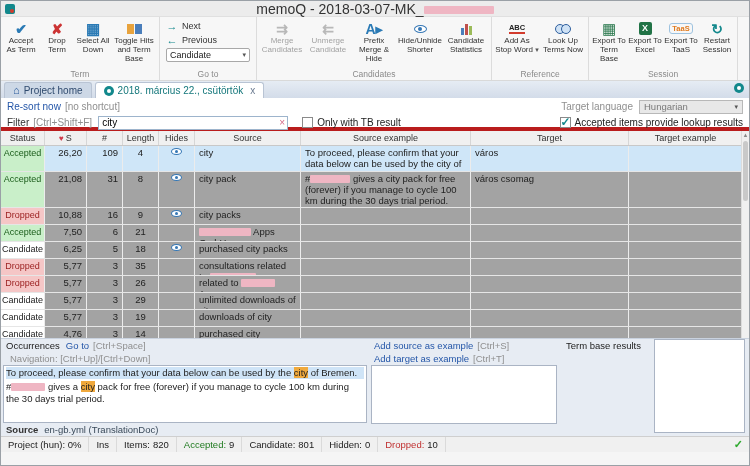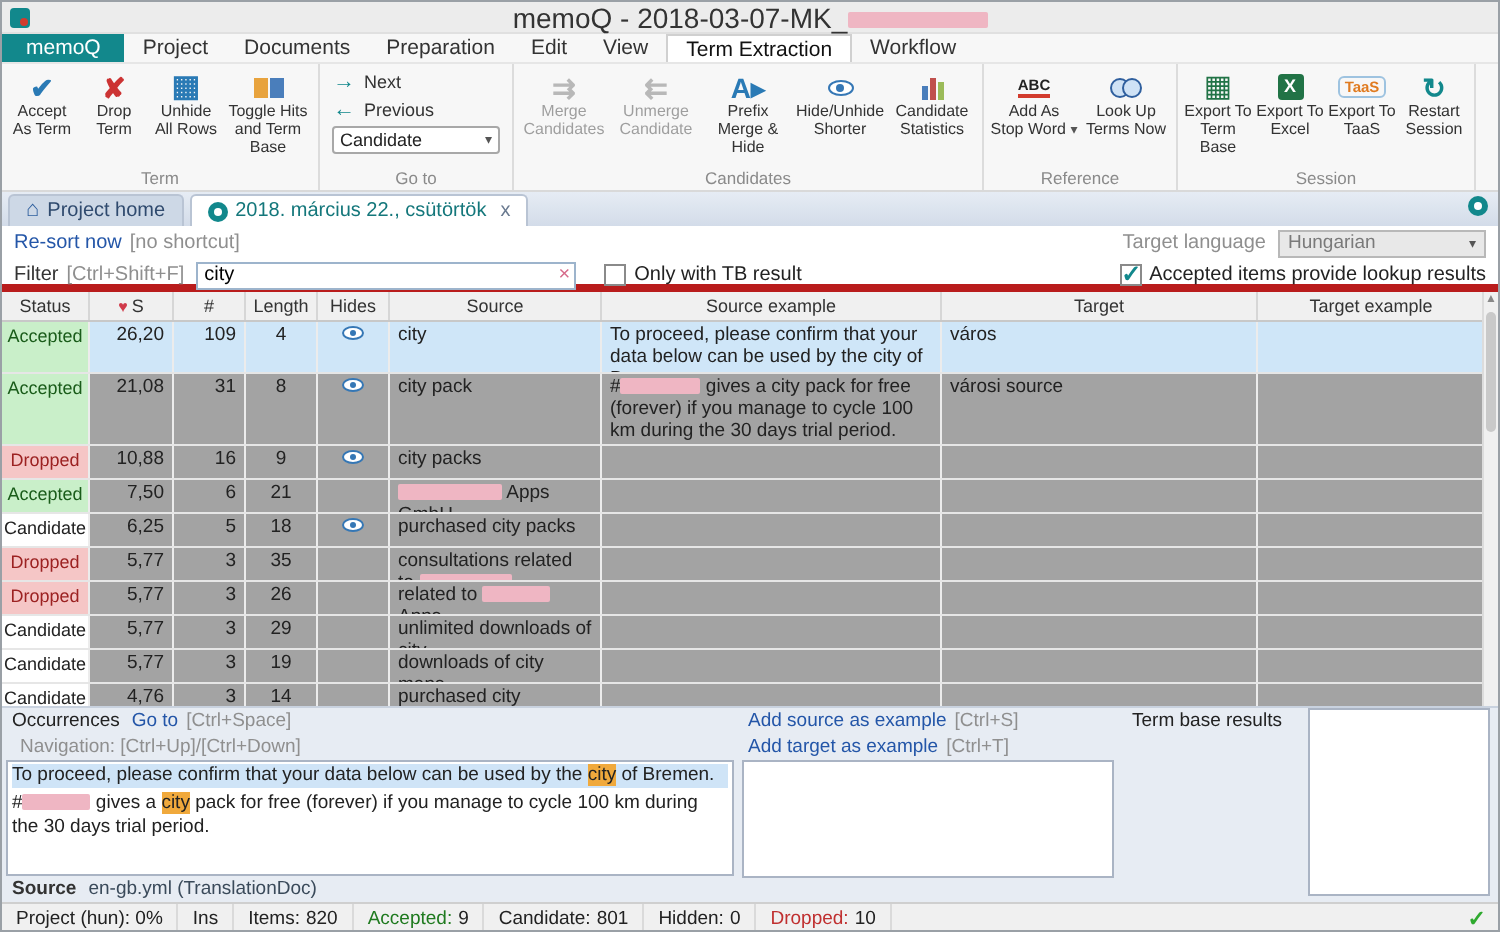--- a/index.html
+++ b/index.html
@@ -136,46 +136,36 @@
 </head>
 <body>
 
 <div class="app">
 
   <div class="titlebar">
     <span class="logo"></span>
     <span class="wtitle"><span>memoQ - 2018-03-07-MK_</span><span class="redact w70"></span></span>
   </div>
 
-  <div class="menubar">
-    <div class="mitem memoq">memoQ</div>
-    <div class="mitem">Project</div>
-    <div class="mitem">Documents</div>
-    <div class="mitem">Preparation</div>
-    <div class="mitem">Edit</div>
-    <div class="mitem">View</div>
-    <div class="mitem active">Term Extraction</div>
-    <div class="mitem">Workflow</div>
-  </div>
 
   <div class="ribbon">
 
     <div class="rgroup">
       <div class="rrow">
         <div class="rbtn narrow">
           <span class="ric blue">✔</span>
           <span class="rlbl">Accept As Term</span>
         </div>
         <div class="rbtn narrow">
           <span class="ric red">✘</span>
           <span class="rlbl">Drop Term</span>
         </div>
         <div class="rbtn narrow">
           <span class="ric blue gridglyph">▦</span>
-          <span class="rlbl">Unhide All Rows</span>
+          <span class="rlbl">Select All Down</span>
         </div>
         <div class="rbtn">
           <span class="ric">
               <span class="toggleic">
                 <span class="o"></span>
                 <span class="b"></span>
               </span>
             </span>
           <span class="rlbl">Toggle Hits and Term Base</span>
         </div>
@@ -356,21 +346,21 @@
       <div class="trow r36">
         <div class="c status st-accepted">Accepted</div>
         <div class="c num">21,08</div>
         <div class="c num">31</div>
         <div class="c ctr">8</div>
         <div class="c hides">
             <span class="eye"></span>
           </div>
         <div class="c">city pack</div>
         <div class="c"><span>#</span><span class="redact w40"></span><span> gives a city pack for free (forever) if you manage to cycle 100 km during the 30 days trial period.</span></div>
-        <div class="c">városi source</div>
+        <div class="c">város csomag</div>
         <div class="c"></div>
       </div>
 
       <div class="trow r17">
         <div class="c status st-dropped">Dropped</div>
         <div class="c num">10,88</div>
         <div class="c num">16</div>
         <div class="c ctr">9</div>
         <div class="c hides">
             <span class="eye"></span>

